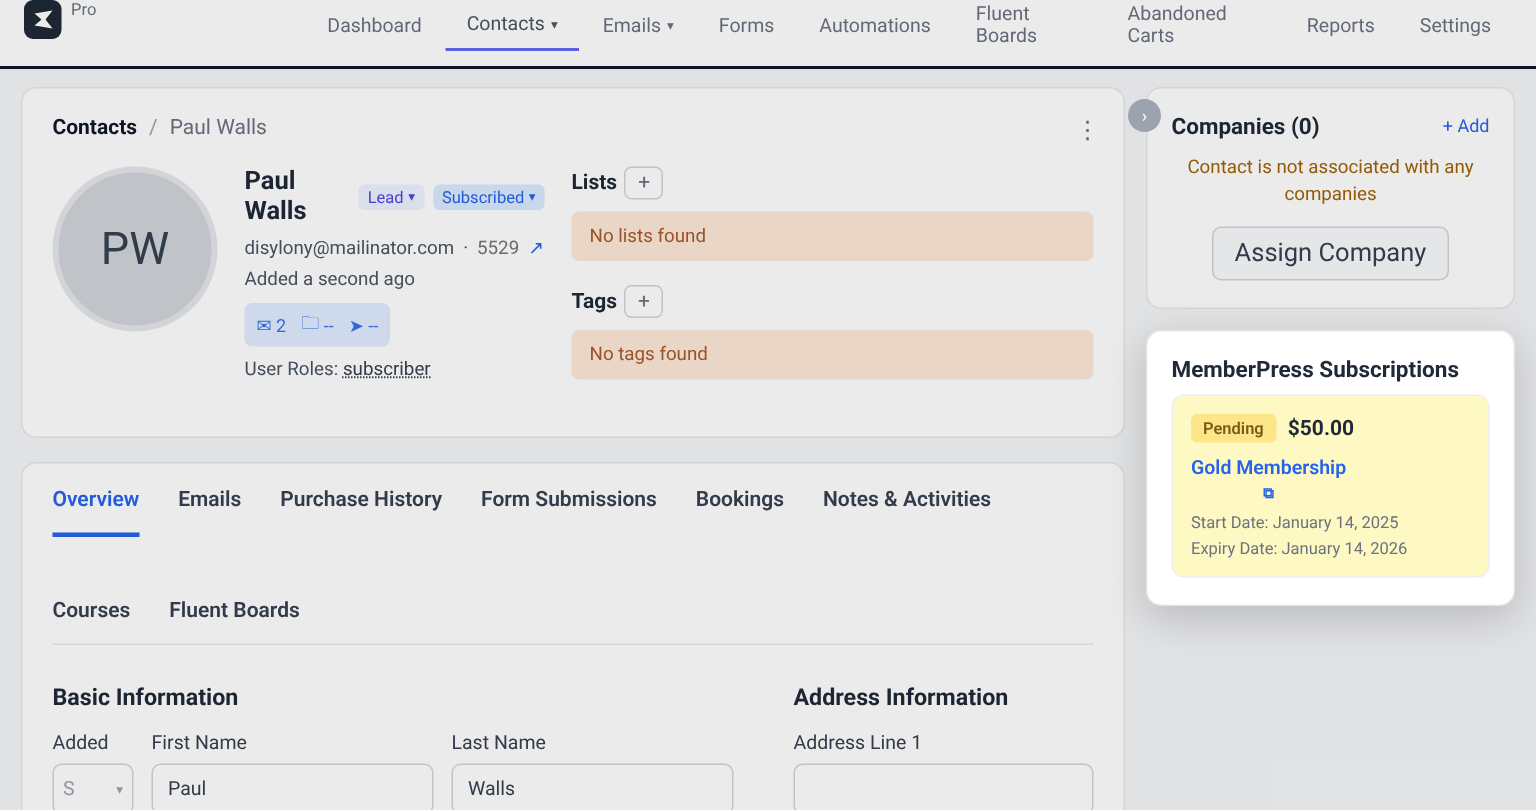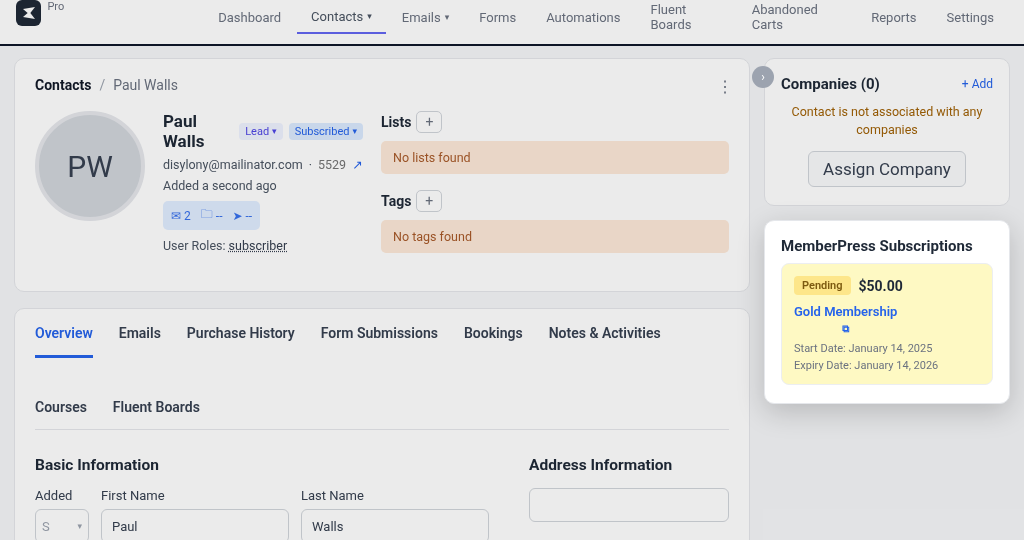--- a/index.html
+++ b/index.html
@@ -228,20 +228,21 @@
             </div>
             <div class="field ln">
               <span class="flabel">Last Name</span>
               <input class="input" value="Walls" style="">
             </div>
           </div>
         </div>
         <div class="info-col">
           <div class="section-title">Address Information</div>
           <div class="field full">
+            <span class="flabel">Address Line 1</span>
             <input class="input" value="" style="">
           </div>
         </div>
       </div>
     </div>
 
   </div>
 
   <div class="side-col">
     <div class="collapse-handle">›</div>

